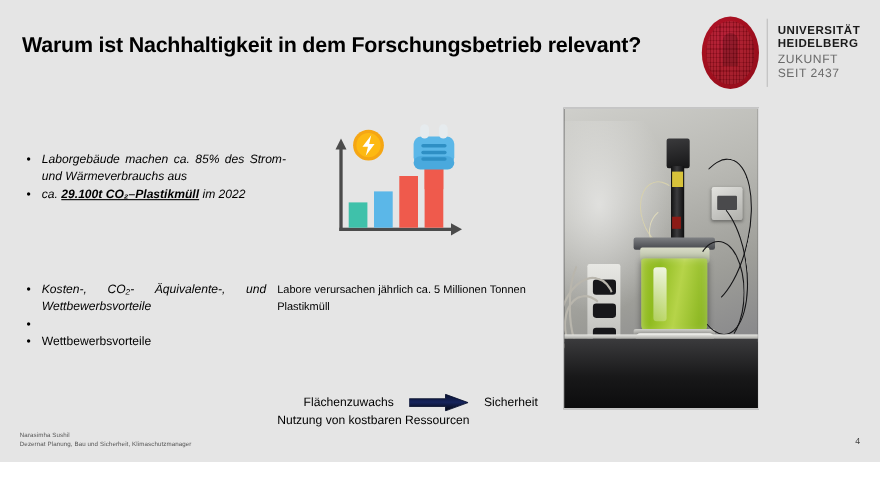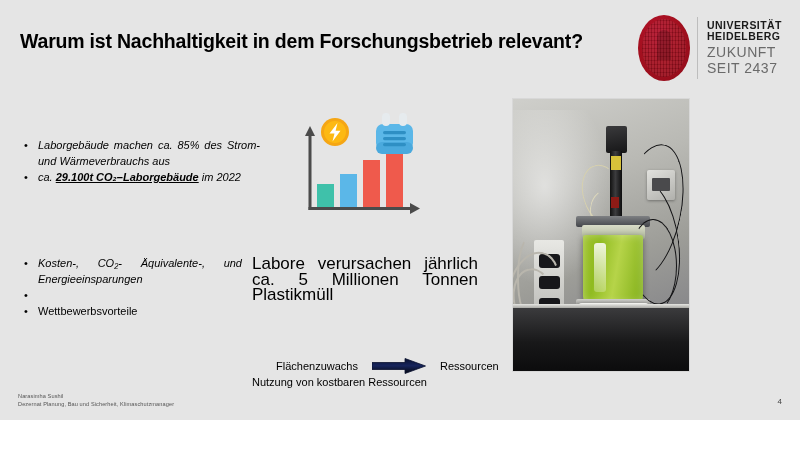--- a/index.html
+++ b/index.html
@@ -82,21 +82,21 @@
     flex: none;
   }
   #logo-text { line-height: 1.12; }
   .logo-l1, .logo-l2 {
     font-size: 10.5px;
     font-weight: bold;
     letter-spacing: 0.45px;
     color: #1a1a1a;
   }
   .logo-l3, .logo-l4 {
-    font-size: 14px;
+    font-size: 11px;
     letter-spacing: 0.5px;
     color: #6a6a6a;
   }
   .logo-l3 { margin-top: 2px; }
 
   
   .bullet-list { position: absolute; }
   .bullet-row {
     display: flex;
     align-items: flex-start;
@@ -123,21 +123,21 @@
   }
 
   #bullets-top { left: 22px; top: 138px; width: 238px; }
   #bullets-mid { left: 22px; top: 256px; width: 220px; }
 
   #text-plastic {
     position: absolute;
     left: 252px;
     top: 256px;
     width: 226px;
-    font-size: 17px;
+    font-size: 10px;
     line-height: 15.5px;
     color: #000;
     text-align: justify;
     text-align-last: left;
   }
 
   
   #arrow-block {
     position: absolute;
     left: 252px;
@@ -349,21 +349,21 @@
   <div id="bullets-top" class="bullet-list">
     <div class="bullet-row">
       <div class="bullet-dot">•</div>
       <div class="bullet-text just">
         <span>Laborgebäude machen ca. 85% des Strom- und Wärmeverbrauchs aus</span>
       </div>
     </div>
     <div class="bullet-row">
       <div class="bullet-dot">•</div>
       <div class="bullet-text just">
-        <span>ca. </span><span class="emph">29.100t  CO₂–Laborgebäude</span><span> im 2022</span>
+        <span>ca. </span><span class="emph">29.100t  CO₂–Plastikmüll</span><span> im 2022</span>
       </div>
     </div>
   </div>
 
   <div id="illustration">
     <svg width="140" height="120" viewBox="0 0 140 120" xmlns="http://www.w3.org/2000/svg">
 
       <g>
         <path d="M18 14 L13 24 L23 24 Z" fill="#4b4b4b"></path>
         <rect x="16.5" y="22" width="3" height="76" fill="#4b4b4b"></rect>
@@ -394,21 +394,21 @@
         <circle cx="43" cy="20" r="14" fill="#f5a614"></circle>
         <circle cx="43" cy="20" r="11" fill="#fdb913"></circle>
         <path d="M45.5 11 L37.5 21.5 L42.5 21.5 L40.5 29.5 L48.5 18.8 L43.6 18.8 Z" fill="#ffffff"></path>
       </g>
     </svg>
   </div>
 
   <div id="bullets-mid" class="bullet-list">
     <div class="bullet-row">
       <div class="bullet-dot">•</div>
-      <div class="bullet-text just">Kosten-, CO₂- Äquivalente-, und Energieeinsparungen</div>
+      <div class="bullet-text just">Kosten-, CO₂- Äquivalente-, und Wettbewerbsvorteile</div>
     </div>
     <div class="bullet-row">
       <div class="bullet-dot">•</div>
     </div>
     <div class="bullet-row">
       <div class="bullet-dot">•</div>
       <div class="bullet-text">Wettbewerbsvorteile</div>
     </div>
   </div>
 
@@ -422,21 +422,21 @@
           <defs>
             <linearGradient id="agrad" x1="0" y1="0" x2="0" y2="1">
               <stop offset="0%" stop-color="#0a1230"></stop>
               <stop offset="48%" stop-color="#16245c"></stop>
               <stop offset="100%" stop-color="#05080f"></stop>
             </linearGradient>
           </defs>
           <path d="M0 4.5 H33 V0.5 L53.5 8 L33 15.5 V11.5 H0 Z" fill="url(#agrad)" stroke="#0a1230" stroke-width="0.8"></path>
         </svg>
       </span>
-      <span>Ressourcen</span>
+      <span>Sicherheit</span>
     </div>
     <div>Nutzung von kostbaren Ressourcen</div>
   </div>
 
   <div id="photo">
     <div class="ph" id="ph-wall"></div>
     <div class="ph" id="ph-wall-glow"></div>
     <div class="ph" id="ph-socket"></div>
     <div class="ph" id="ph-socket-in"></div>
     <div class="ph ph-hose" id="ph-hose3"></div>

